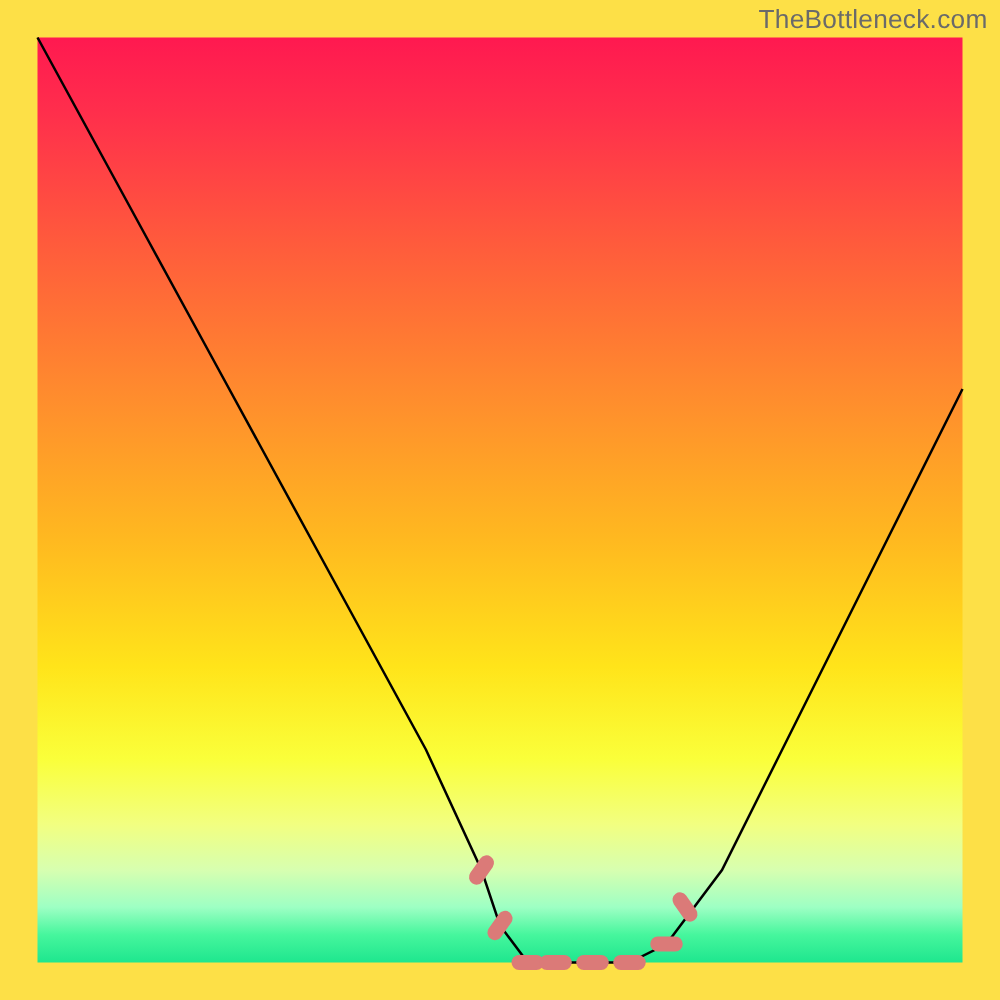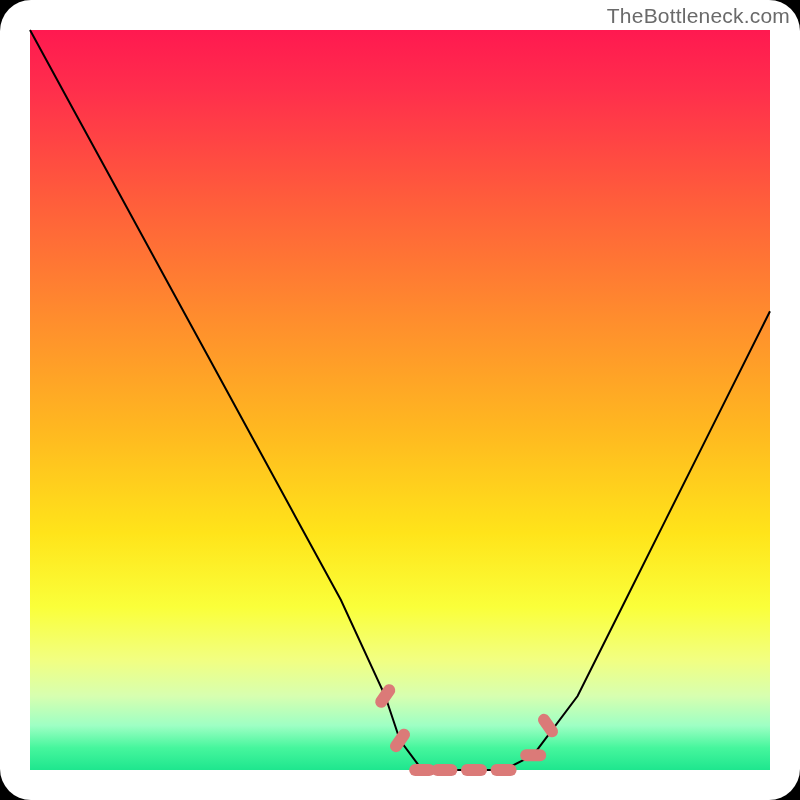--- a/index.html
+++ b/index.html
@@ -10,22 +10,21 @@
     overflow: hidden;
     background: #000;
     font-family: Arial, Helvetica, sans-serif;
   }
   .frame {
     position: absolute;
     left: 0;
     top: 0;
     width: 800px;
     height: 800px;
-    background: #ffffff;
-    border-radius: 31px;
+    background: #fde047;
   }
   .watermark {
     position: absolute;
     top: 4px;
     right: 10px;
     color: #6a6a6a;
     font-size: 21px;
     letter-spacing: 0.2px;
     font-weight: 500;
     user-select: none;

